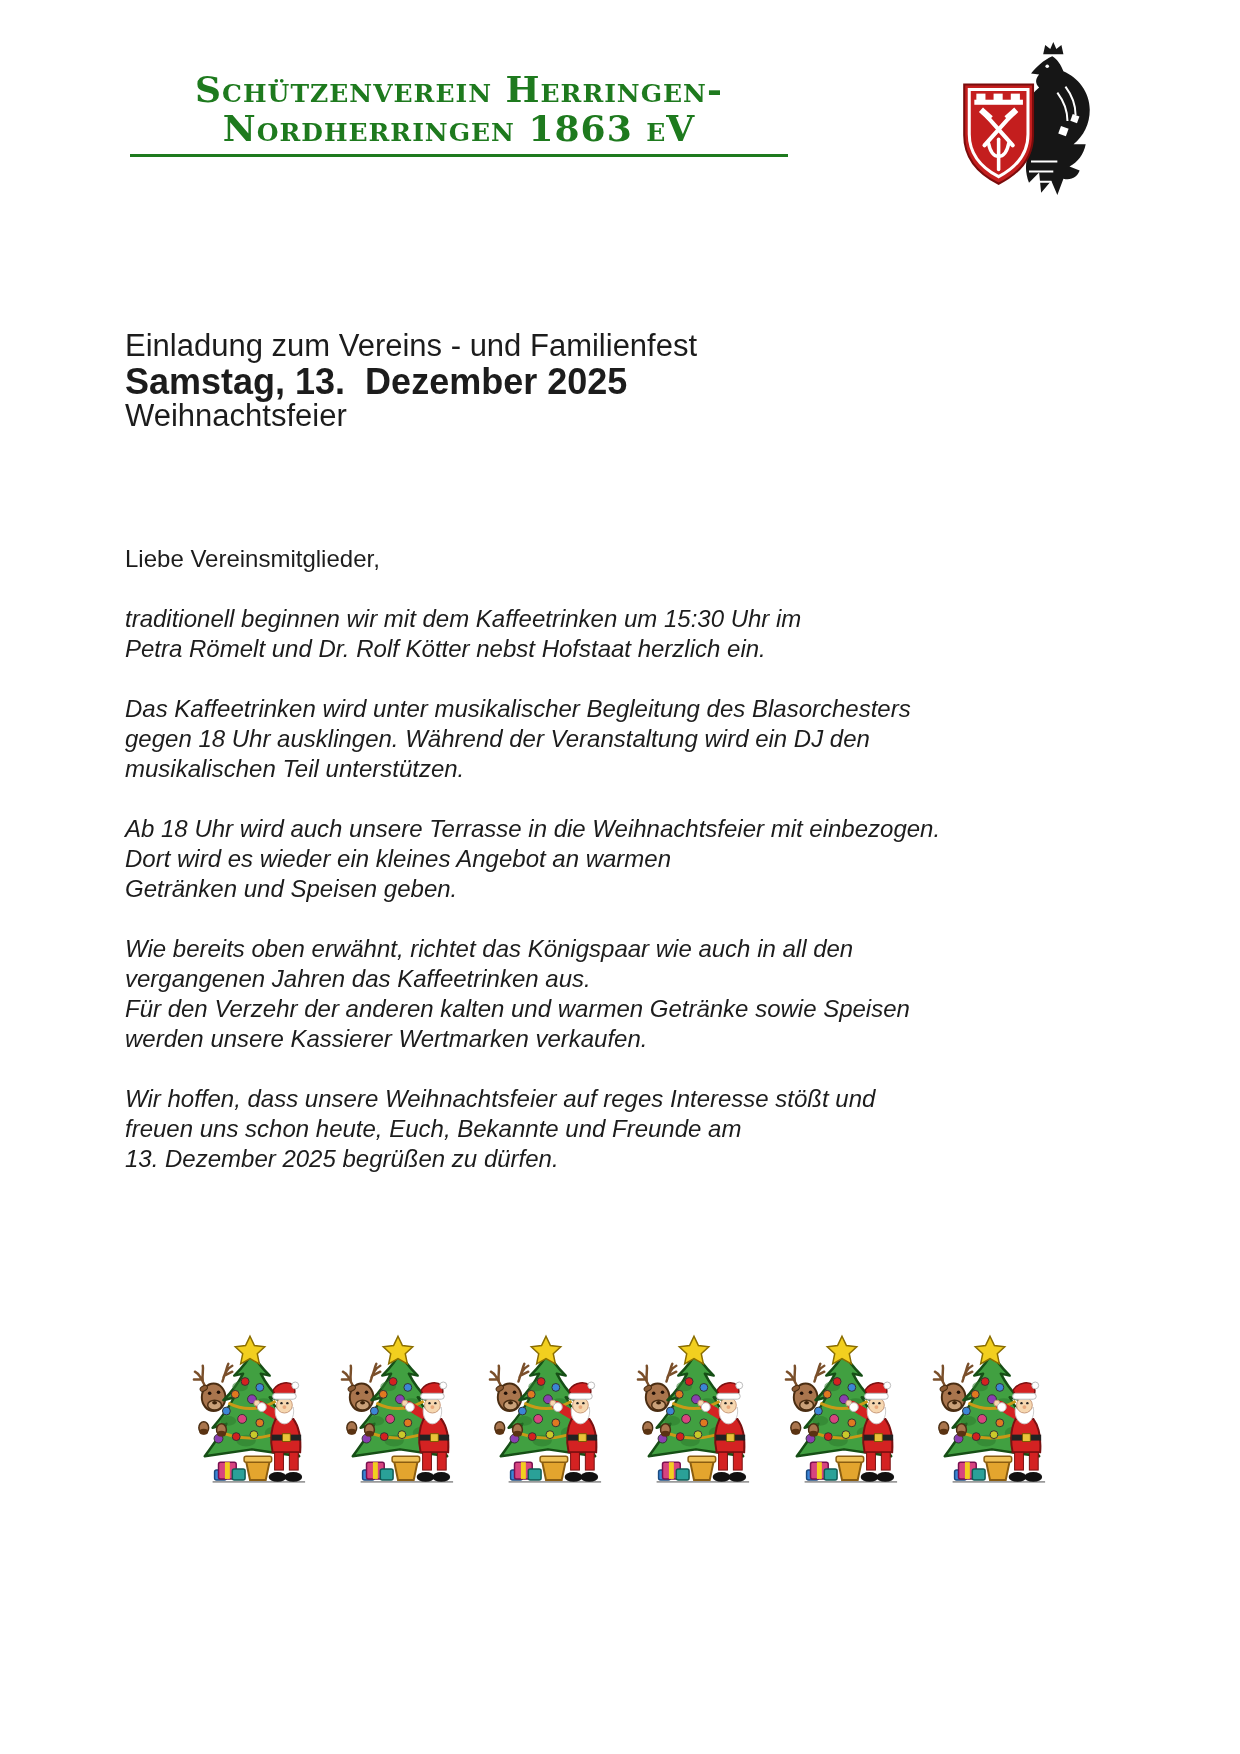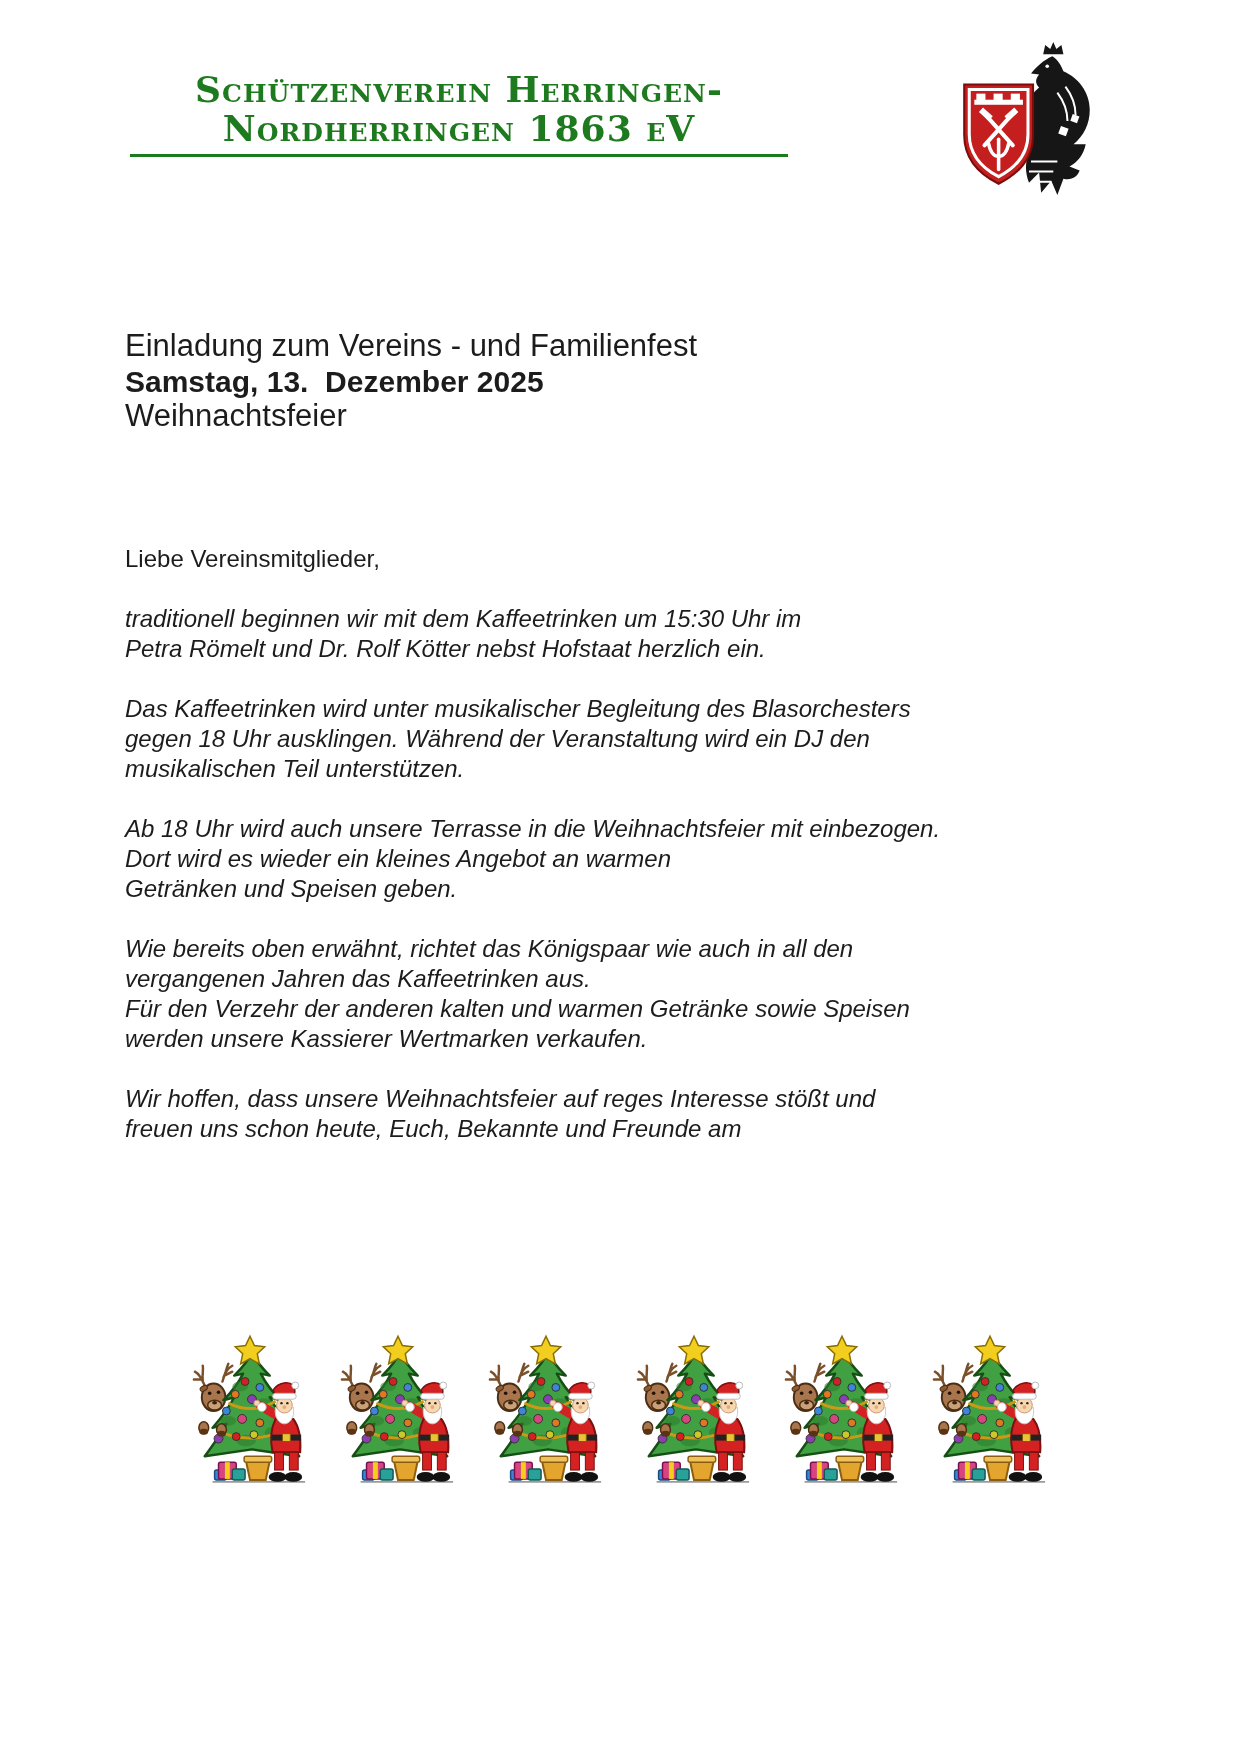--- a/index.html
+++ b/index.html
@@ -34,21 +34,21 @@
     position:absolute; top:40px; left:958px;
     width:142px; height:162px;
   }
 
   
   .content {
     position:absolute; top:326px; left:125px; width:890px;
     text-align:left;
   }
   .inv-title   { font-size:31px; line-height:36px; font-weight:normal; }
-  .inv-date    { font-size:30px; line-height:36px; font-weight:bold; }
+  .inv-date    { font-size:36px; line-height:36px; font-weight:bold; }
   .inv-event   { font-size:31px; line-height:32px; font-weight:normal; }
 
   .greeting {
     margin-top:112px;
     font-size:24px; line-height:30px;
   }
   .para { margin:30px 0 0 0; font-size:24px; line-height:30px; }
   .para .line { display:block;font-style:italic; }
 
   
@@ -135,20 +135,21 @@
     </p>
     <p class="para">
       <span class="line">Wie bereits oben erwähnt, richtet das Königspaar wie auch in all den</span>
       <span class="line">vergangenen Jahren das Kaffeetrinken aus.</span>
       <span class="line">Für den Verzehr der anderen kalten und warmen Getränke sowie Speisen</span>
       <span class="line">werden unsere Kassierer Wertmarken verkaufen.</span>
     </p>
     <p class="para">
       <span class="line">Wir hoffen, dass unsere Weihnachtsfeier auf reges Interesse stößt und</span>
       <span class="line">freuen uns schon heute, Euch, Bekannte und Freunde am</span>
+      <span class="line">13. Dezember 2025 begrüßen zu dürfen.</span>
     </p>
   </div>
 
   <div class="festive-row">
     <svg viewBox="0 0 124 164">
 
       <line x1="24" y1="152" x2="118" y2="152" stroke="#9a9a9a" stroke-width="2"></line>
 
       <g>
         <g stroke="#7a4f2a" stroke-width="2.5" fill="none" stroke-linecap="round">

